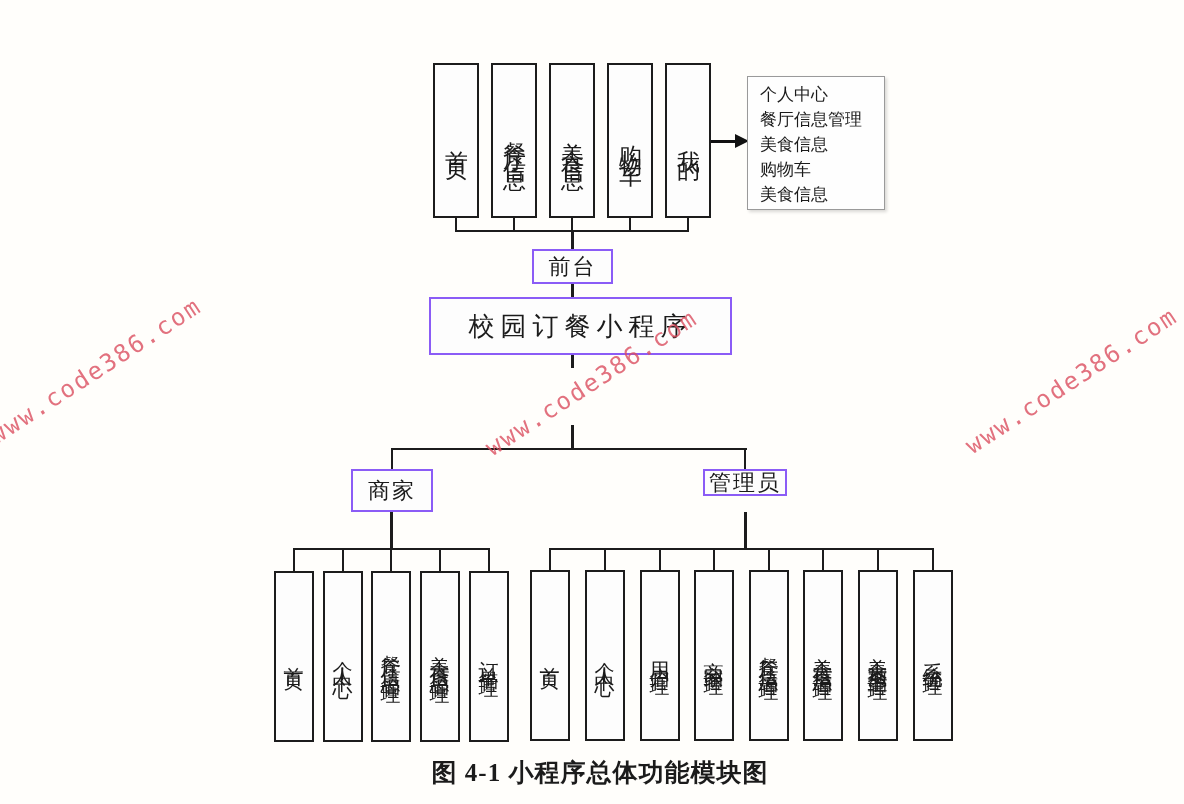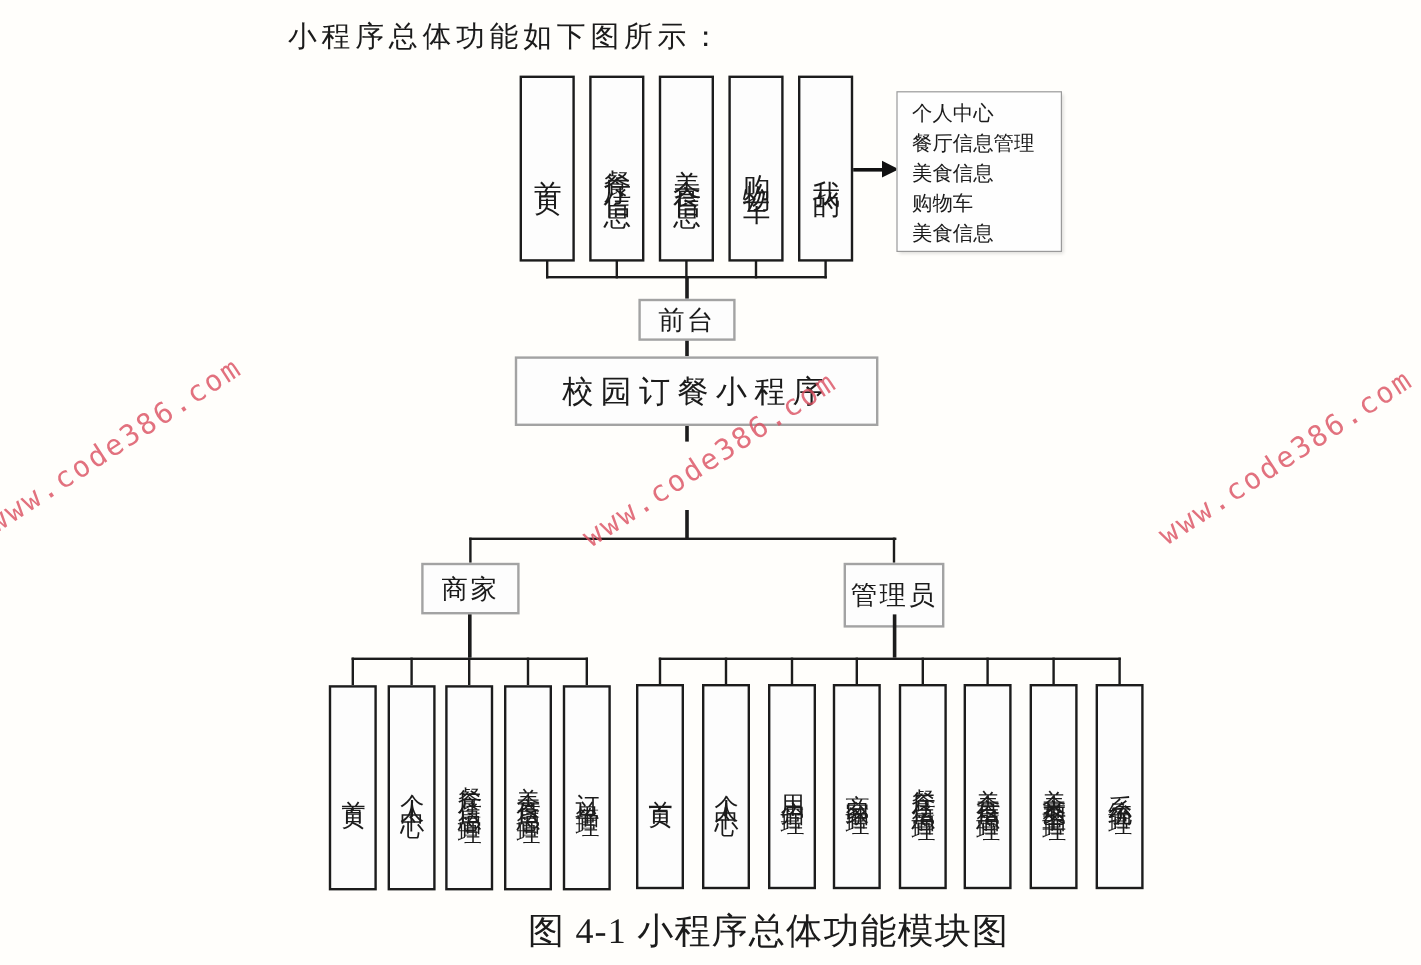--- a/index.html
+++ b/index.html
@@ -7,21 +7,21 @@
     position:relative; width:1184px; height:804px; overflow:hidden;
     background:#fffefb; color:#1b1b1b;
     font-family:"Liberation Serif","DejaVu Serif",serif;
   }
   .intro {
     position:absolute; left:240px; top:14px;
     font-size:24px; letter-spacing:4px; white-space:nowrap;
   }
   
   .box {
-    position:absolute; background:#fdfdfd; border:2px solid #a3a3a3;
+    position:absolute; background:#fdfdfd; border:2px solid #8b5cf6;
     box-sizing:border-box; display:flex; align-items:center; justify-content:center;
   }
   
   .vbox {
     position:absolute; background:#fdfdfd; border:2px solid #1c1c1c;
     box-sizing:border-box; writing-mode:vertical-rl; text-orientation:upright;
     text-align:center; white-space:nowrap;
   }
   .vtop  { width:46px; height:155px; top:63px;  line-height:42px; font-size:23px; letter-spacing:9px; }
   .vbotL { width:40px; height:171px; top:571px; line-height:36px; font-size:20px; letter-spacing:6px; }
@@ -40,35 +40,34 @@
     box-shadow:2px 2px 3px rgba(0,0,0,0.15);
     padding:5px 4px 0 12px; font-size:17px; line-height:25px;
   }
   .arrowline { position:absolute; left:711px; top:140px; width:27px; height:3px; background:#111; }
   .arrowhead {
     position:absolute; left:735px; top:134px; width:0; height:0;
     border-top:7px solid transparent; border-bottom:7px solid transparent;
     border-left:14px solid #111;
   }
   .caption {
-    position:absolute; left:440px; top:756px; width:360px; text-align:center;
-    font-size:30px; letter-spacing:1px; white-space:nowrap;
+    position:absolute; left:420px; top:756px; width:360px; text-align:center;
+    font-size:25px; letter-spacing:1px; white-space:nowrap;font-weight:bold;
   }
   .wm {
     position:absolute; font-family:"DejaVu Sans Mono",monospace;
     font-size:24px; letter-spacing:2px; white-space:nowrap;
     transform:rotate(-33deg); transform-origin:left center; opacity:0.8;
   }
 </style>
 </head>
 <body>
 
 <div class="canvas">
 
-  <div class="intro">小程序总体功能如下图所示：</div>
 
   <div class="vbox vtop" style="left:433px">首页</div>
   <div class="vbox vtop" style="left:491px">餐厅信息</div>
   <div class="vbox vtop" style="left:549px">美食信息</div>
   <div class="vbox vtop" style="left:607px">购物车</div>
   <div class="vbox vtop" style="left:665px">我的</div>
 
   <div class="v" style="left:455px;top:217px;height:15px"></div>
   <div class="v" style="left:513px;top:217px;height:15px"></div>
   <div class="v" style="left:571px;top:217px;height:15px"></div>
@@ -94,21 +93,21 @@
   <div class="box root" style="left:429px;top:297px;width:303px;height:58px">校园订餐小程序</div>
   <div class="v v3" style="left:571px;top:355px;height:13px"></div>
 
   <div class="v v3" style="left:571px;top:425px;height:25px"></div>
 
   <div class="h" style="left:391px;top:448px;width:356px"></div>
   <div class="v" style="left:391px;top:448px;height:21px"></div>
   <div class="v" style="left:744px;top:448px;height:21px"></div>
 
   <div class="box lbl" style="left:351px;top:469px;width:82px;height:43px">商家</div>
-  <div class="box lbl" style="left:703px;top:469px;width:84px;height:54px">管理员</div>
+  <div class="box lbl" style="left:703px;top:469px;width:84px;height:27px">管理员</div>
 
   <div class="v v3" style="left:390px;top:512px;height:36px"></div>
   <div class="h" style="left:293px;top:548px;width:197px"></div>
   <div class="v" style="left:293px;top:548px;height:23px"></div>
   <div class="v" style="left:342px;top:548px;height:23px"></div>
   <div class="v" style="left:390px;top:548px;height:23px"></div>
   <div class="v" style="left:439px;top:548px;height:23px"></div>
   <div class="v" style="left:488px;top:548px;height:23px"></div>
 
   <div class="vbox vbotL" style="left:274px">首页</div>

